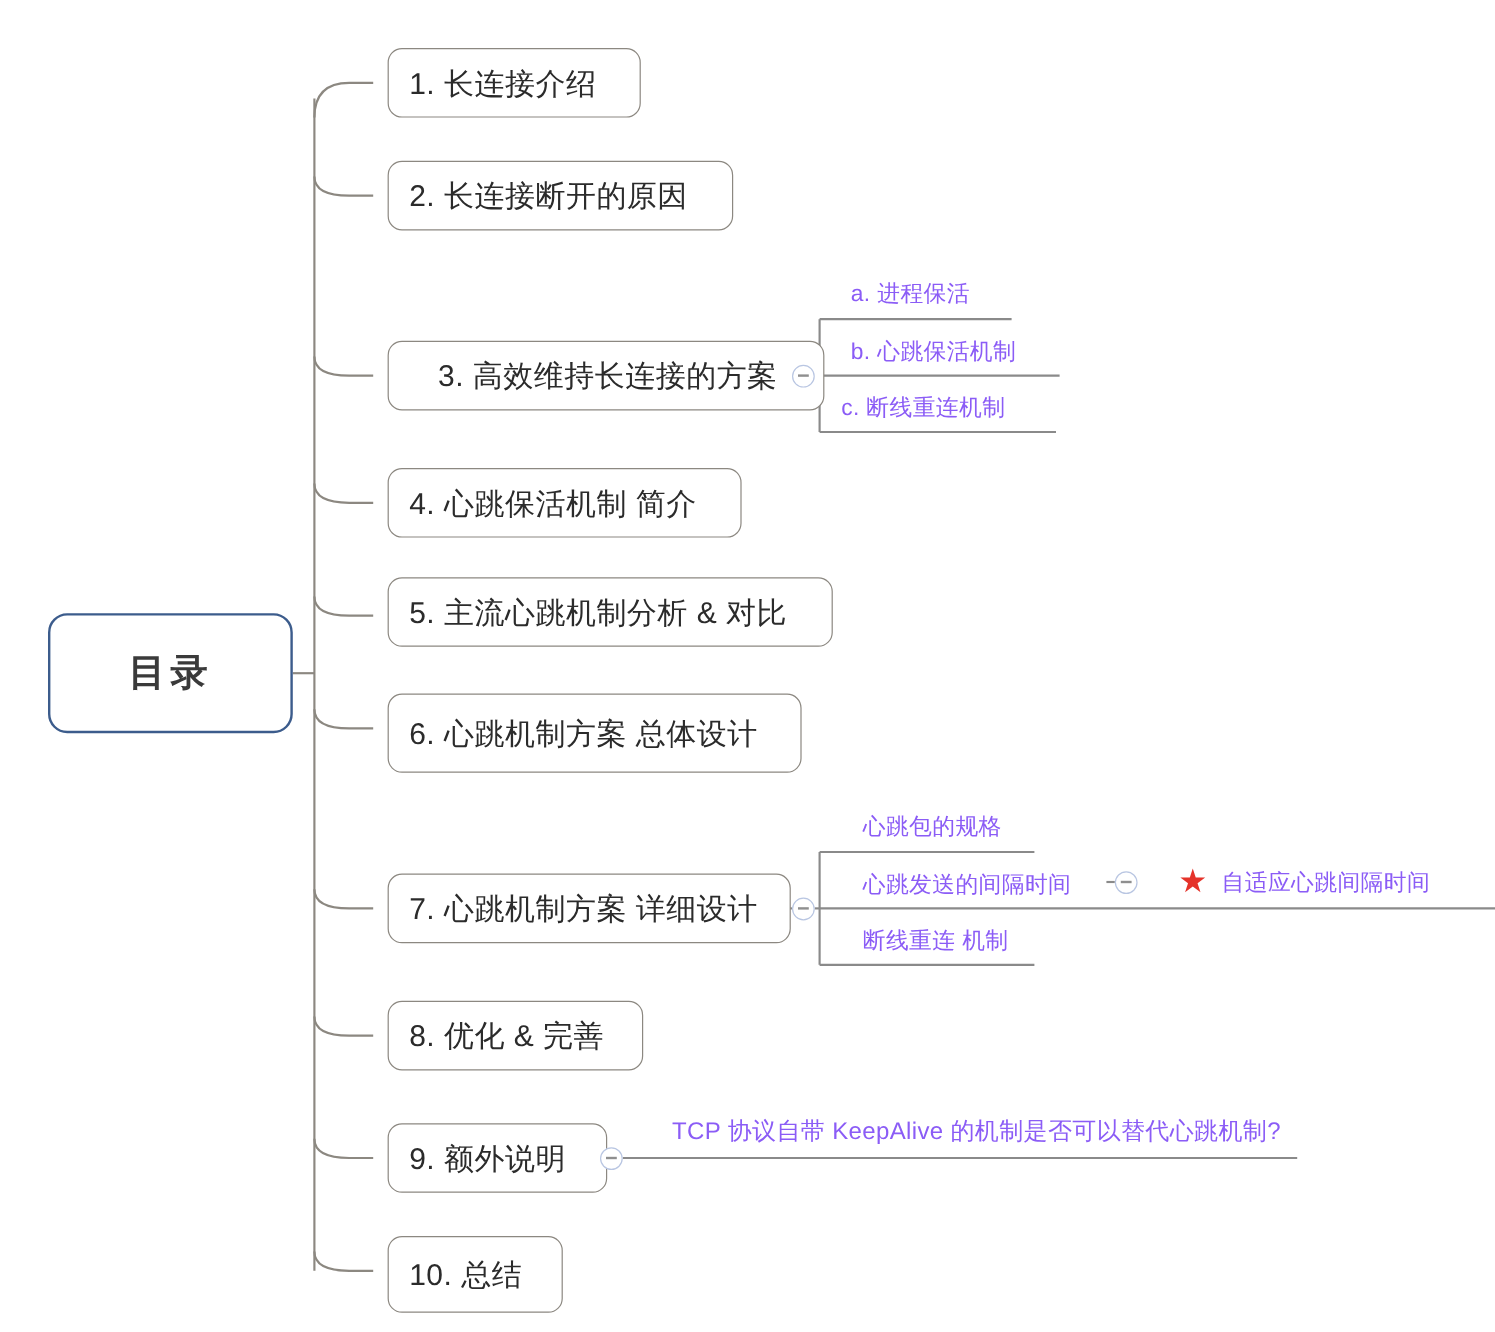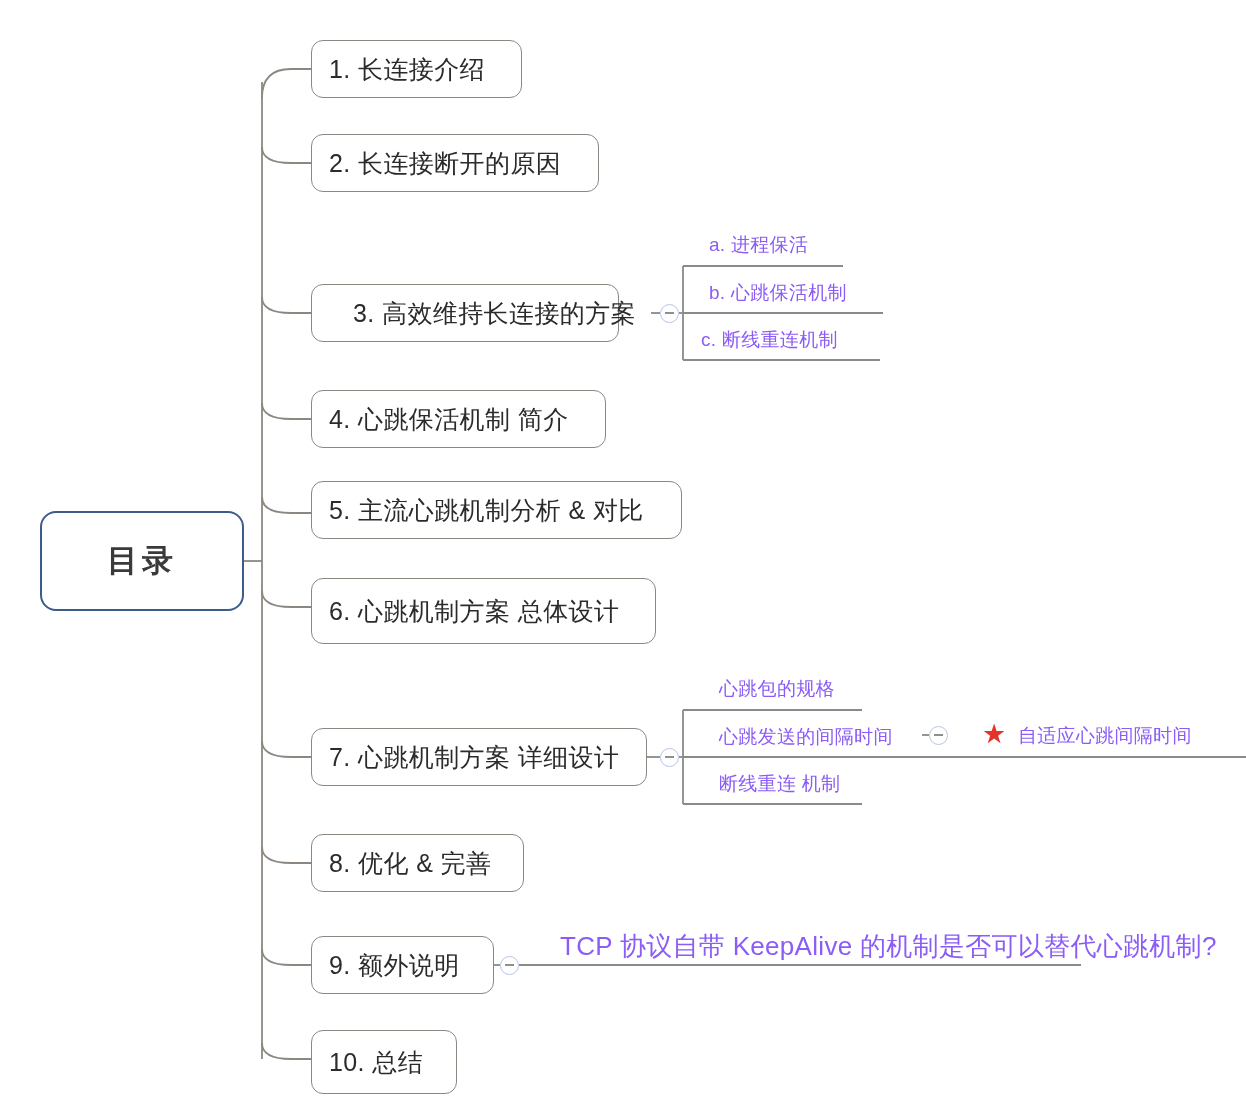--- a/index.html
+++ b/index.html
@@ -48,32 +48,33 @@
     border-radius: 16px;
     justify-content: center;
     font-size: 31px;
     font-weight: bold;
     letter-spacing: 4px;
     color: #3a3a3a;
   }
   .node.l1 {
     font-size: 25px;
     color: #2b2b2b;
+    margin-left: 12px;
   }
 
   
   .leaf {
     position: absolute;
     white-space: nowrap;
     font-size: 19px;
     color: #8b5cf6;
     letter-spacing: 0.3px;
   }
   .leaf.big {
-    font-size: 26px;
+    font-size: 20px;
   }
 
   
   .toggle {
     position: absolute;
     width: 19px;
     height: 19px;
     border: 1.4px solid #b9c6e2;
     border-radius: 50%;
     background: #ffffff;
@@ -157,21 +158,21 @@
   </div>
 
   <div class="node l1" style="left:311px; top:40px; width:211px; height:58px;">
     <span>1. 长连接介绍</span>
   </div>
 
   <div class="node l1" style="left:311px; top:134px; width:288px; height:58px;">
     <span>2. 长连接断开的原因</span>
   </div>
 
-  <div class="node l1" style="left:311px; top:284px; width:308px; height:58px;padding-left:41px;">
+  <div class="node l1" style="left:311px; top:284px; width:364px; height:58px;padding-left:41px;">
     <span>3. 高效维持长连接的方案</span>
   </div>
 
   <div class="node l1" style="left:311px; top:390px; width:295px; height:58px;">
     <span>4. 心跳保活机制 简介</span>
   </div>
 
   <div class="node l1" style="left:311px; top:481px; width:371px; height:58px;">
     <span>5. 主流心跳机制分析 &amp; 对比</span>
   </div>

